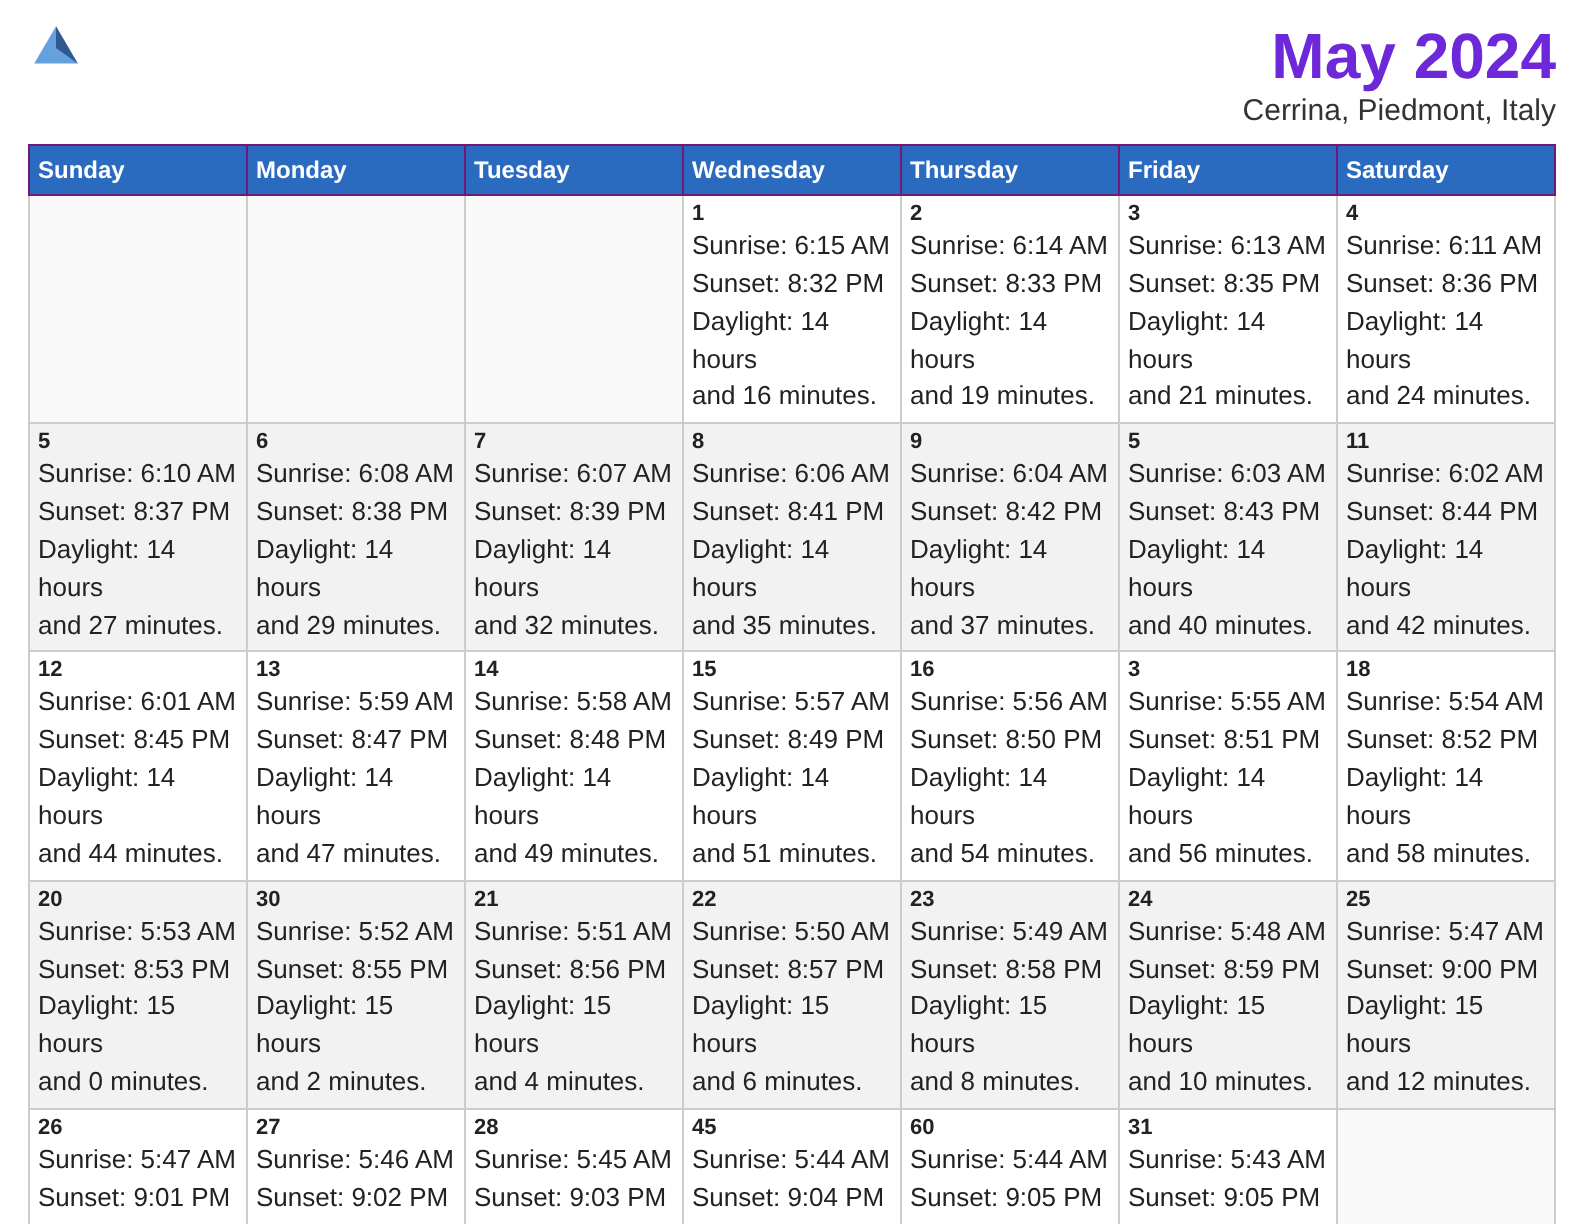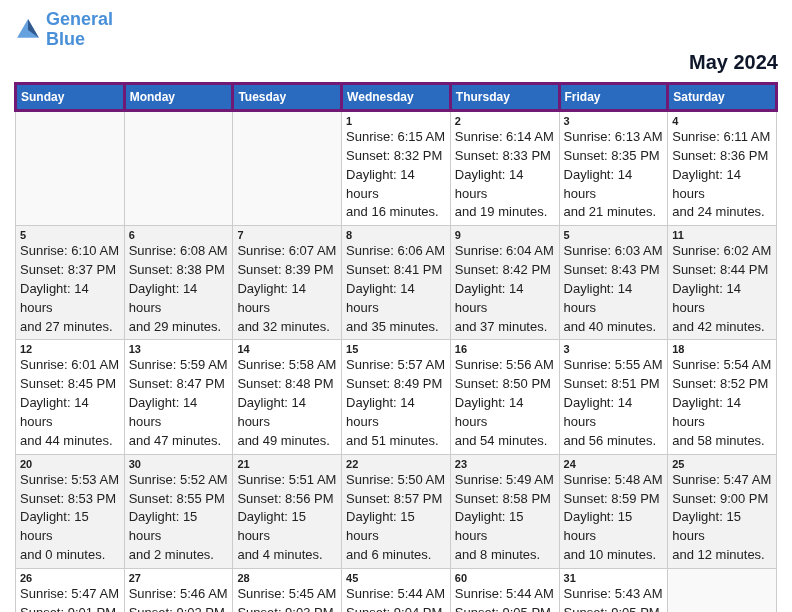--- a/index.html
+++ b/index.html
@@ -38,44 +38,43 @@
       color: #4a90d9;
     }
     .logo-icon {
       width: 28px;
       height: 28px;
     }
     .title-block {
       text-align: right;
     }
     .month-title {
-      font-size: 20px;
-      font-weight: bold;
-      color: #0f172a;
-      margin-top: 41px;
+      font-size: 32px;
+      font-weight: bold;
+      color: #6d28d9;
     }
     .location {
       font-size: 15px;
       color: #333;
     }
     .calendar {
       flex: 1;
       border: 1px solid #ccc;
       border-collapse: collapse;
       width: 100%;
       table-layout: fixed;
     }
     .calendar th {
       background: #2a6abf;
       color: #fff;
       font-size: 12px;
       font-weight: bold;
       padding: 5px 4px;
       text-align: left;
-      border: 3px solid #701a75;
+      border: 1px solid #701a75;
     }
     .calendar td {
       border: 1px solid #ccc;
       vertical-align: top;
       padding: 3px 4px;
       font-size: 10px;
       color: #222;
       height: 78px;
       background: #fff;
     }
@@ -100,26 +99,24 @@
 <body>
 
 <div class="page">
   <div class="header">
     <div class="logo">
       <svg class="logo-icon" viewBox="0 0 36 36">
         <rect x="0" y="0" width="36" height="36" fill="none"></rect>
         <path d="M18 4 L32 28 L4 28 Z" fill="#4a90d9" opacity="0.85"></path>
         <path d="M18 4 L32 28 L18 18 Z" fill="#1a3a6b" opacity="0.7"></path>
       </svg>
-      <div>
-        <div class="logo-text"><span>General</span><br><span style="color:#4a90d9">Blue</span></div>
-      </div>
     </div>
     <div class="title-block">
       <div class="month-title">May 2024</div>
+      <div class="location">Cerrina, Piedmont, Italy</div>
     </div>
   </div>
 
   <table class="calendar">
     <thead>
       <tr>
       <th>Sunday</th>
           <th>Monday</th>
           <th>Tuesday</th>
           <th>Wednesday</th>

